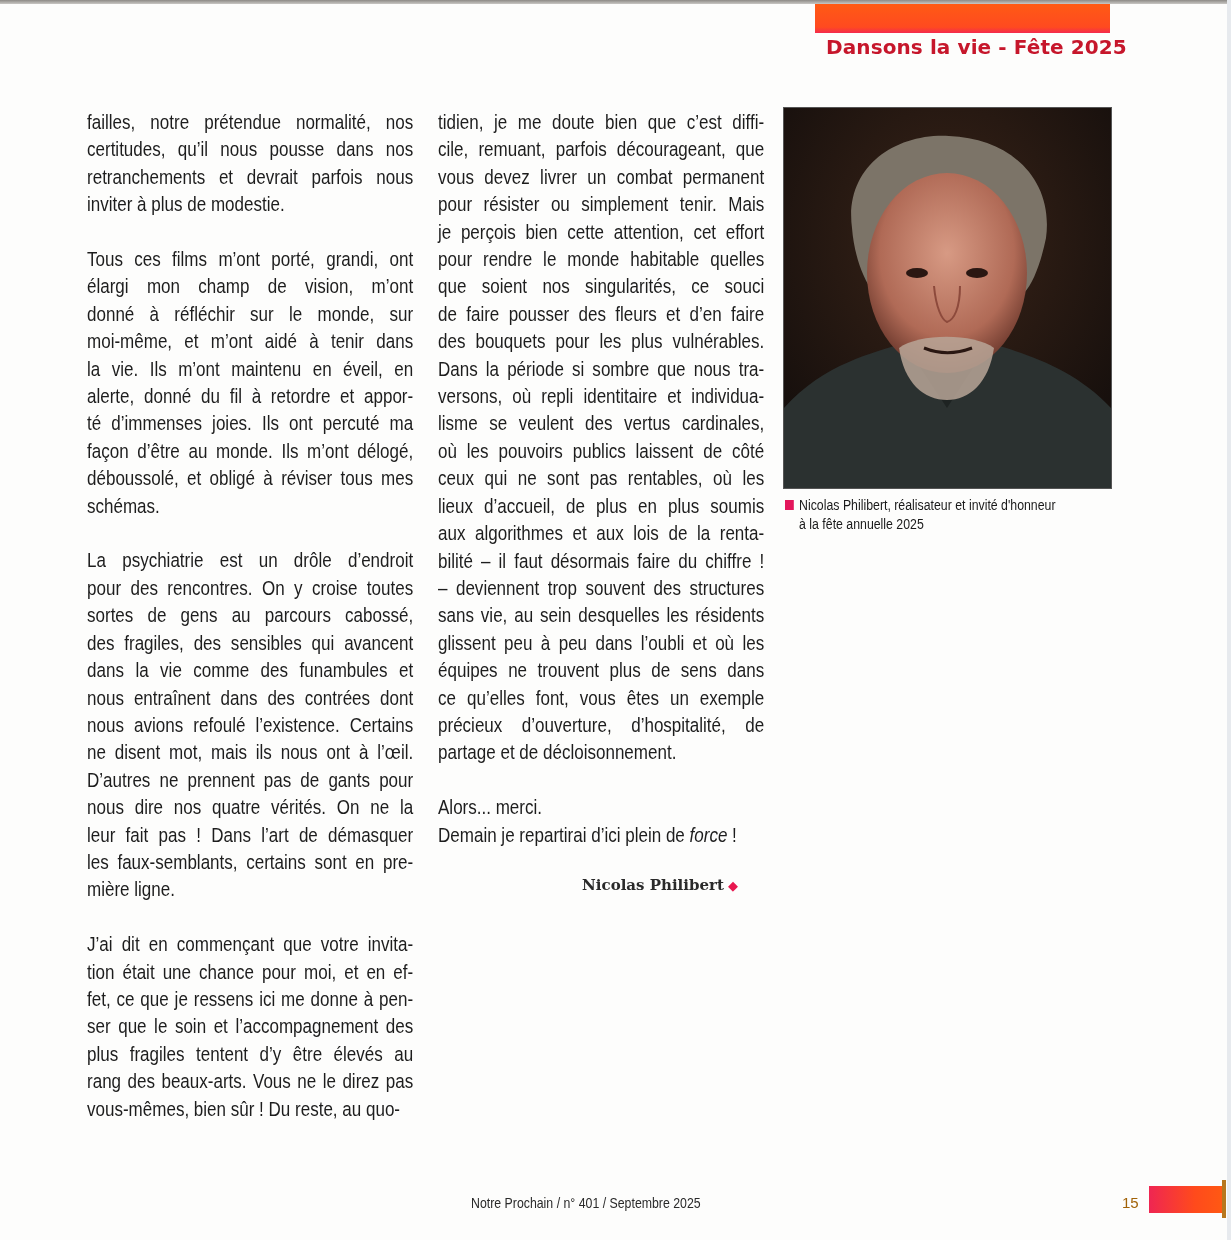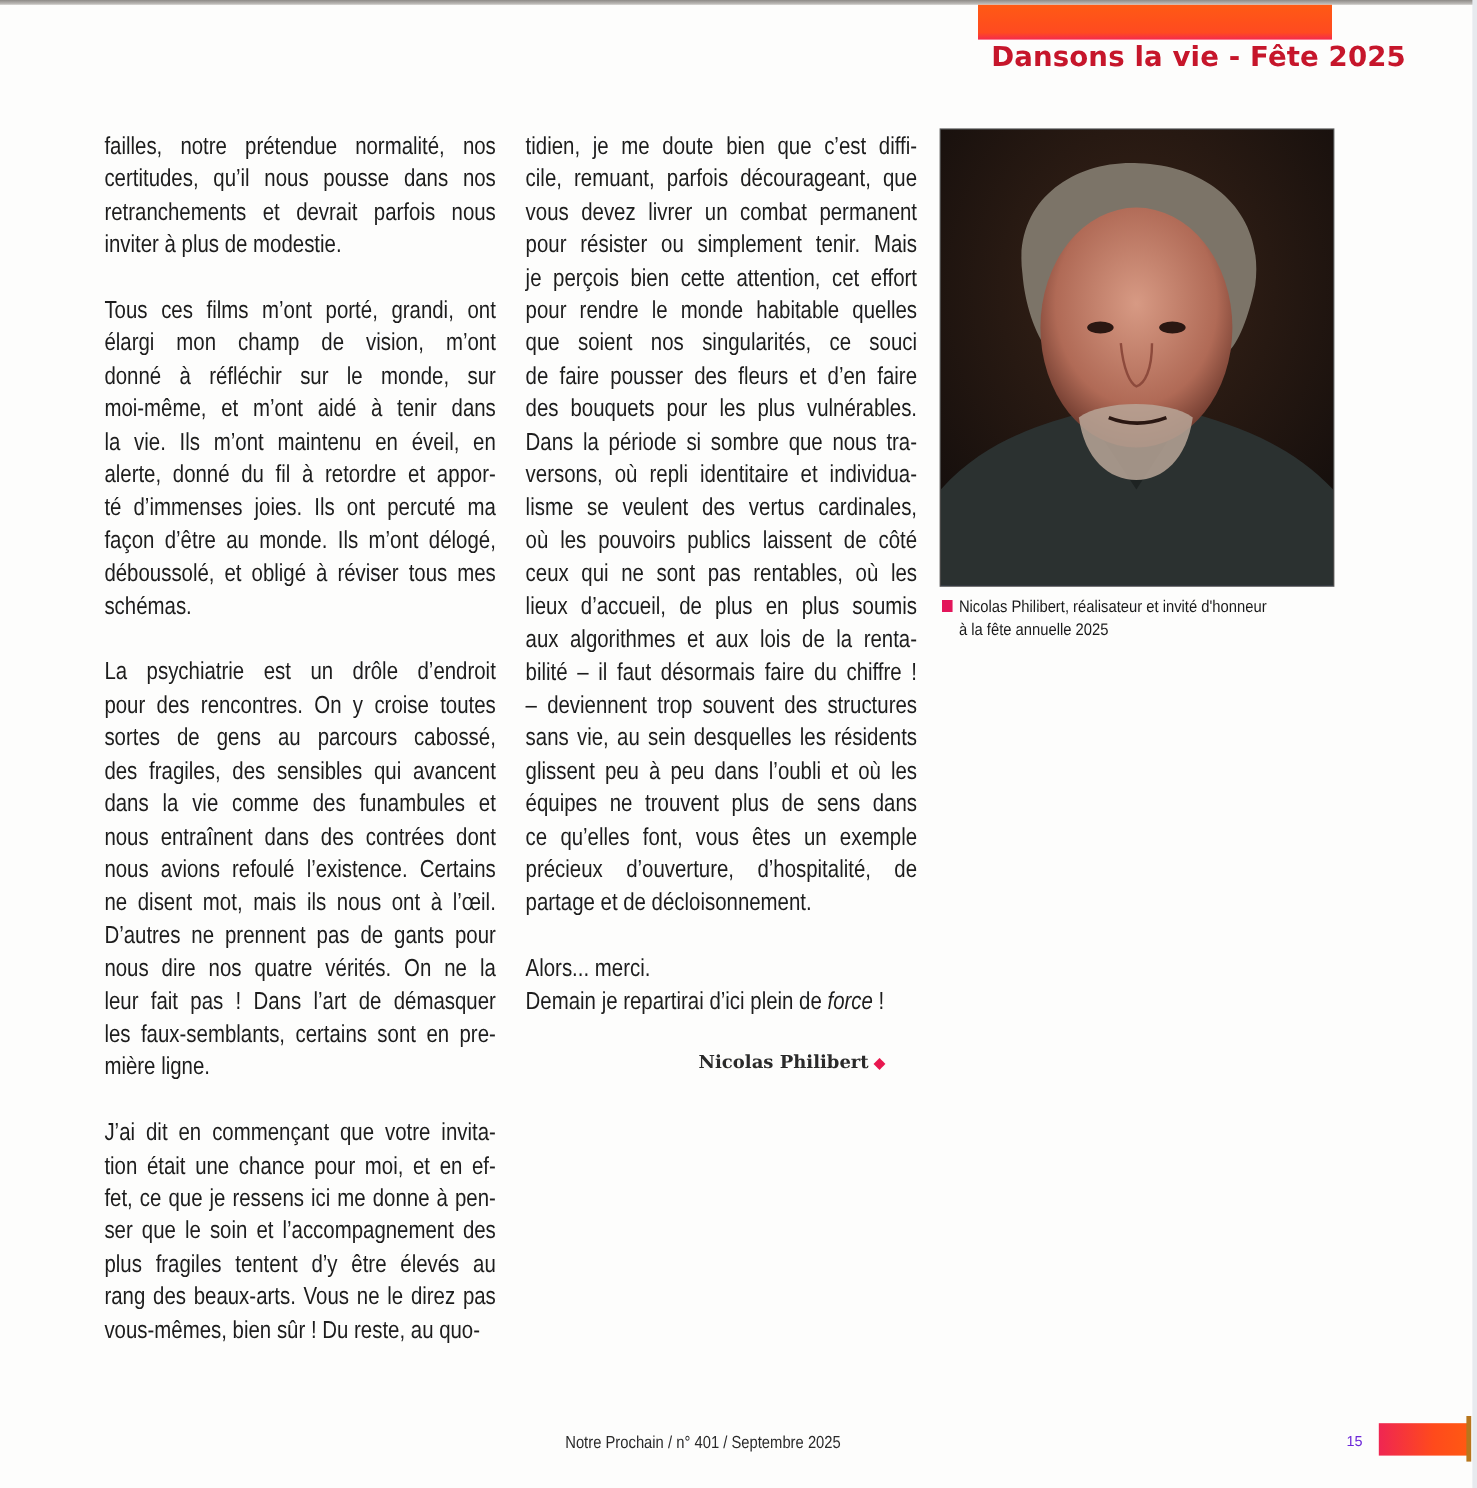--- a/index.html
+++ b/index.html
@@ -16,21 +16,21 @@
     .right-edge {
       position: absolute; right: 0; top: 0; width: 4px; height: 1240px;
       background: #e7eaee;
     }
     .header-band {
       position: absolute; left: 815px; top: 4px; width: 295px; height: 29px;
       background: linear-gradient(180deg, #ff5a14 0%, #ff4a20 80%, #f42a4e 100%);
     }
     .header-title {
       position: absolute; left: 826px; top: 35px;
-      font-family: "DejaVu Sans", sans-serif; font-weight: bold; font-size: 23px;
+      font-family: "DejaVu Sans", sans-serif; font-weight: bold; font-size: 20px;
       color: #c6162b; letter-spacing: 0.1px;
     }
     .col {
       position: absolute; top: 108px; width: 326px;
       font-size: 20.5px; line-height: 27.4px;
       transform: scaleX(0.83); transform-origin: left top;
     }
     .col-inner { width: 393px; }
     .col p { margin: 0 0 27.4px 0; text-align: justify; text-align-last: left; }
     .col-left { left: 87px; }
@@ -57,21 +57,21 @@
       display: inline-block; width: 10px; height: 10px; background: #e3165b;
       margin-right: 6px; vertical-align: 0px;
     }
     .caption .indent { padding-left: 16px; }
     .footer-text {
       position: absolute; left: 471px; top: 1195px;
       font-size: 14.5px; color: #2a2a2a;
       transform: scaleX(0.85); transform-origin: left top;
     }
     .page-number {
-      position: absolute; left: 1122px; top: 1194px; font-size: 12px; color: #6d28d9;
+      position: absolute; left: 1122px; top: 1194px; font-size: 15px; color: #a16207;
     }
     .footer-band {
       position: absolute; left: 1149px; top: 1186px; width: 76px; height: 27px;
       background: linear-gradient(90deg, #ef2652 0%, #ff4a1c 60%, #ff5a12 100%);
     }
     .footer-band-edge {
       position: absolute; left: 1222px; top: 1180px; width: 4px; height: 38px; background: #b7761d;
     }
     .italic { font-style: italic; }
   </style>

